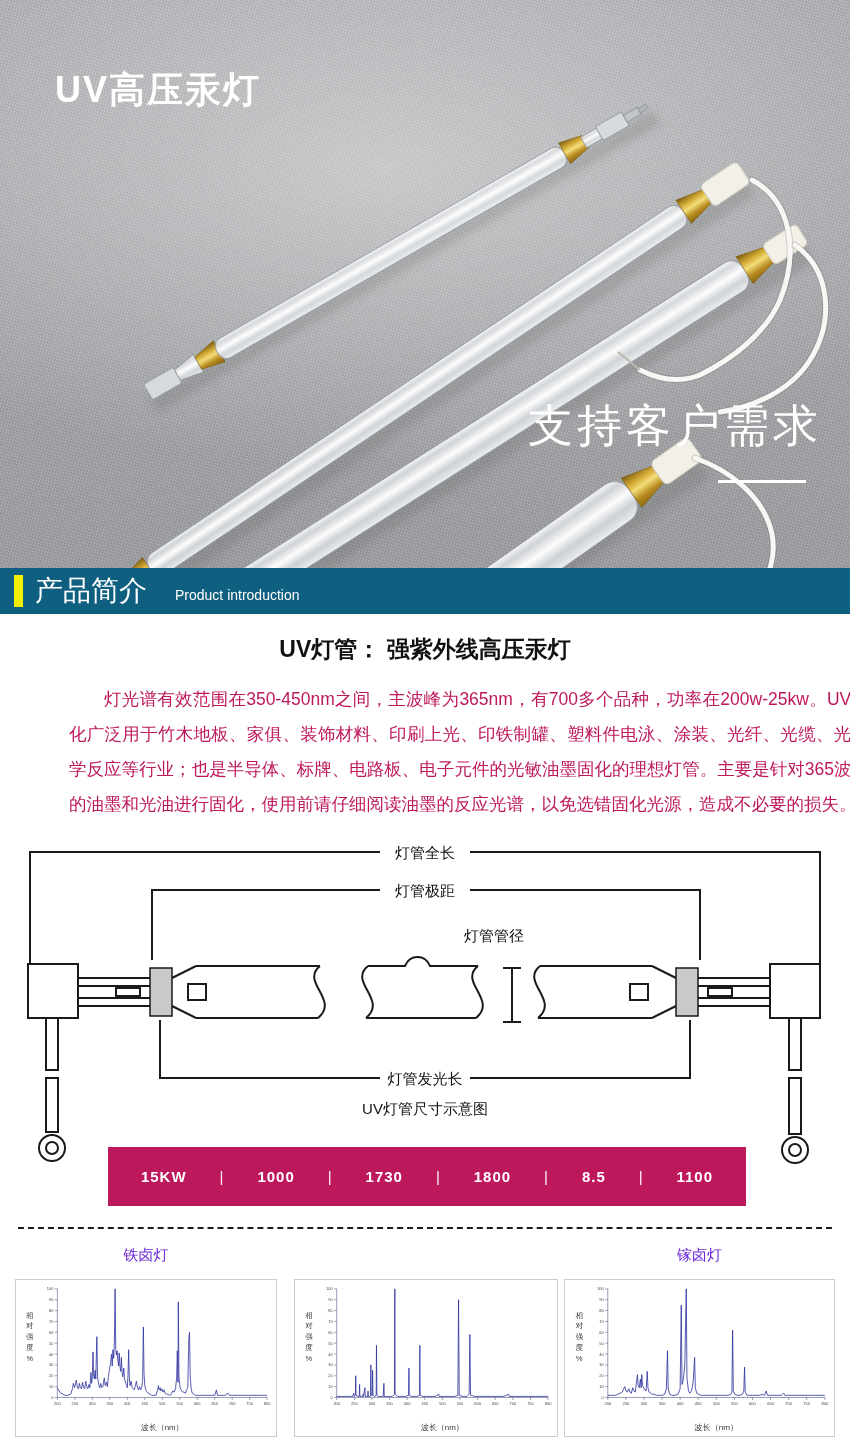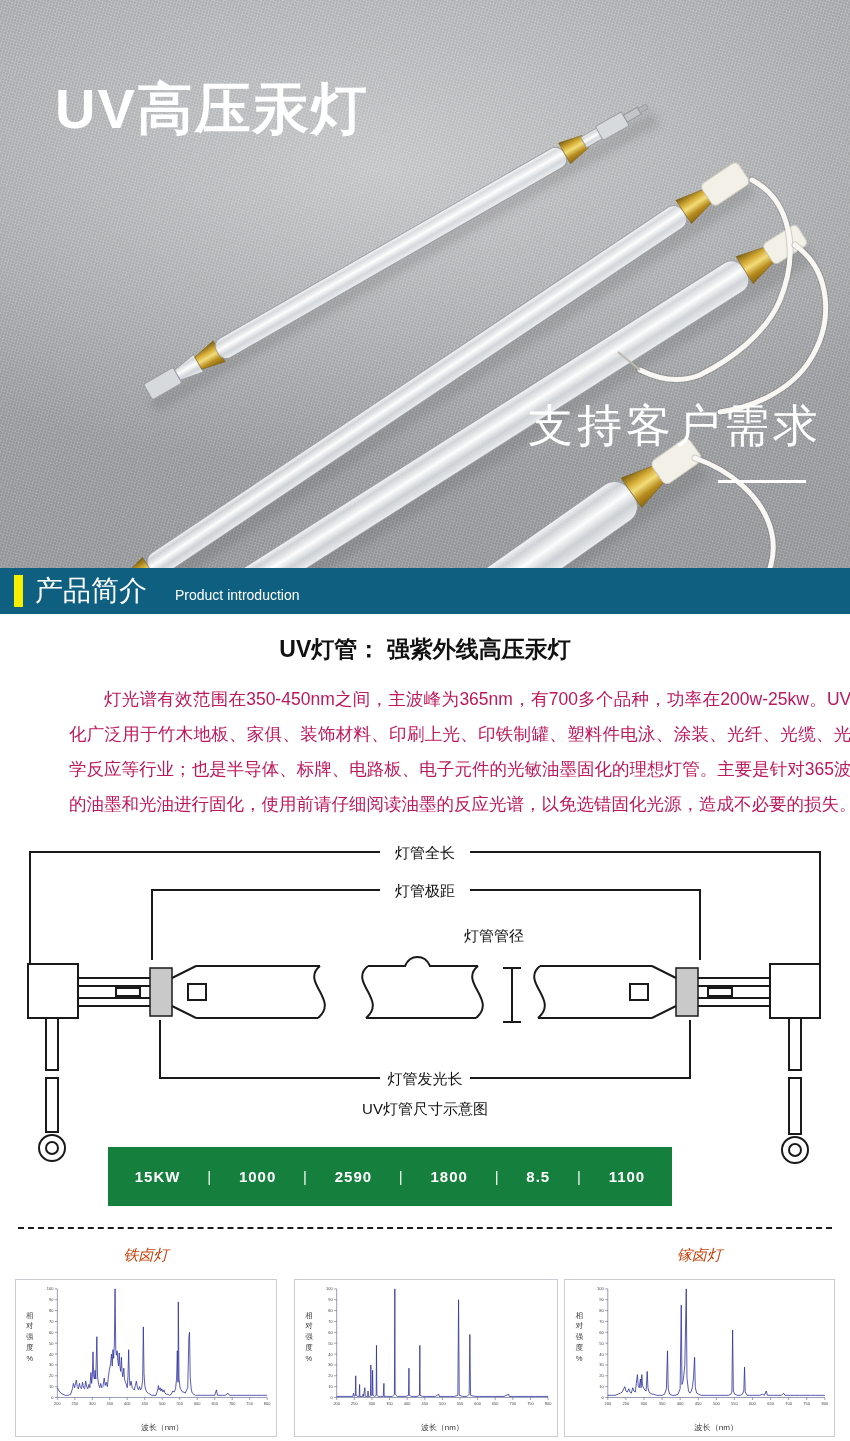--- a/index.html
+++ b/index.html
@@ -8,21 +8,21 @@
 
   
   .hero{position:absolute;top:0;left:0;width:850px;height:568px;
     background-color:#b7b9bc;
     background-image:
       radial-gradient(ellipse 120% 85% at 45% 30%, rgba(255,255,255,0.40), rgba(255,255,255,0) 62%),
       linear-gradient(180deg, rgba(0,0,0,0.04) 0%, rgba(0,0,0,0.12) 100%),
       repeating-linear-gradient(105deg, rgba(255,255,255,0.09) 0 1px, rgba(88,90,94,0.09) 1px 3px),
       repeating-linear-gradient(15deg, rgba(255,255,255,0.07) 0 1px, rgba(70,72,76,0.07) 1px 3px);}
   .hero-svg{position:absolute;top:0;left:0;}
-  .hero-title{position:absolute;left:55px;top:72px;font-size:56px;font-weight:bold;color:#fff;letter-spacing:2px;}
+  .hero-title{position:absolute;left:55px;top:66px;font-size:36px;font-weight:bold;color:#fff;letter-spacing:2px;}
   .hero-slogan1{position:absolute;right:28px;top:396px;font-size:45px;font-weight:normal;color:#fff;letter-spacing:4px;}
   .hero-slogan2{position:absolute;right:28px;top:480px;display:flex;align-items:center;}
   .hero-dash{width:88px;height:3px;background:#fff;margin-right:16px;}
   .hero-slogan2 .txt{font-size:45px;font-weight:bold;color:#fff;letter-spacing:4px;}
 
   
   .banner{position:absolute;top:568px;left:0;width:850px;height:46px;background:#0f5f80;display:flex;align-items:center;}
   .banner-accent{width:9px;height:32px;background:#f4f000;margin-left:14px;}
   .banner-zh{color:#fff;font-size:28px;margin-left:12px;}
   .banner-en{color:#fff;font-size:14px;margin-left:28px;margin-top:7px;}
@@ -32,27 +32,27 @@
   .intro-body{position:absolute;top:682px;left:25px;width:800px;font-size:17.5px;line-height:35px;color:#be185d;text-align:justify;text-indent:2em;margin-left:44px;}
 
   
   .diagram-svg{position:absolute;top:842px;left:0;}
   .dg{stroke:#1a1a1a;stroke-width:2;fill:none;}
   .dg-fill{stroke:#1a1a1a;stroke-width:2;fill:#ffffff;}
   .dg-gray{stroke:#1a1a1a;stroke-width:1.5;fill:#c9c9c9;}
   .dg-text{fill:#111;font-size:15px;stroke:none;font-family:"Liberation Sans","DejaVu Sans",sans-serif;}
 
   
-  .spec-bar{position:absolute;top:1147px;left:108px;width:564px;height:59px;background:#15803d;
+  .spec-bar{position:absolute;top:1147px;left:108px;width:638px;height:59px;background:#be185d;
     display:flex;align-items:center;justify-content:space-evenly;color:#fff;font-size:15px;font-weight:bold;letter-spacing:1px;}
   .spec-sep{font-weight:normal;opacity:.95;}
 
   
   .divider{position:absolute;top:1227px;left:18px;width:814px;border-top:2px dashed #1b1b1b;}
-  .chart-title{position:absolute;top:1246px;font-size:15px;color:#c2410c;text-align:center;font-style:italic;}
+  .chart-title{position:absolute;top:1246px;font-size:15px;color:#6d28d9;text-align:center;}
   #ct1{left:15px;width:262px;} #ct2{left:294px;width:264px;} #ct3{left:564px;width:271px;}
   .chart-box{position:absolute;top:1279px;height:158px;background:#fff;border:1px solid #c9cdd1;box-sizing:border-box;}
   #cb1{left:15px;width:262px;} #cb2{left:294px;width:264px;} #cb3{left:564px;width:271px;}
   .chart-box svg{display:block;width:100%;height:100%;}
   .ax{stroke:#565b86;stroke-width:0.6;fill:none;}
   .tick{font-size:4px;fill:#444;font-family:"Liberation Sans","DejaVu Sans",sans-serif;}
   .xlab{font-size:8px;fill:#333;font-family:"Liberation Sans","DejaVu Sans",sans-serif;}
   .ylab{font-size:7.5px;fill:#333;font-family:"Liberation Sans","DejaVu Sans",sans-serif;}
   .spec{fill:none;stroke:#2b2f9d;stroke-width:0.8;stroke-linejoin:round;}
 
@@ -220,21 +220,21 @@
     <circle class="dg" cx="795" cy="308" r="6"></circle>
 
     <text class="dg-text" x="425" y="272" text-anchor="middle">UV灯管尺寸示意图</text>
   </svg>
 
   <div class="spec-bar">
     <span>15KW</span>
     <span class="spec-sep">|</span>
     <span>1000</span>
     <span class="spec-sep">|</span>
-    <span>2590</span>
+    <span>1730</span>
     <span class="spec-sep">|</span>
     <span>1800</span>
     <span class="spec-sep">|</span>
     <span>8.5</span>
     <span class="spec-sep">|</span>
     <span>1100</span>
   </div>
 
   <div class="divider"></div>
 

